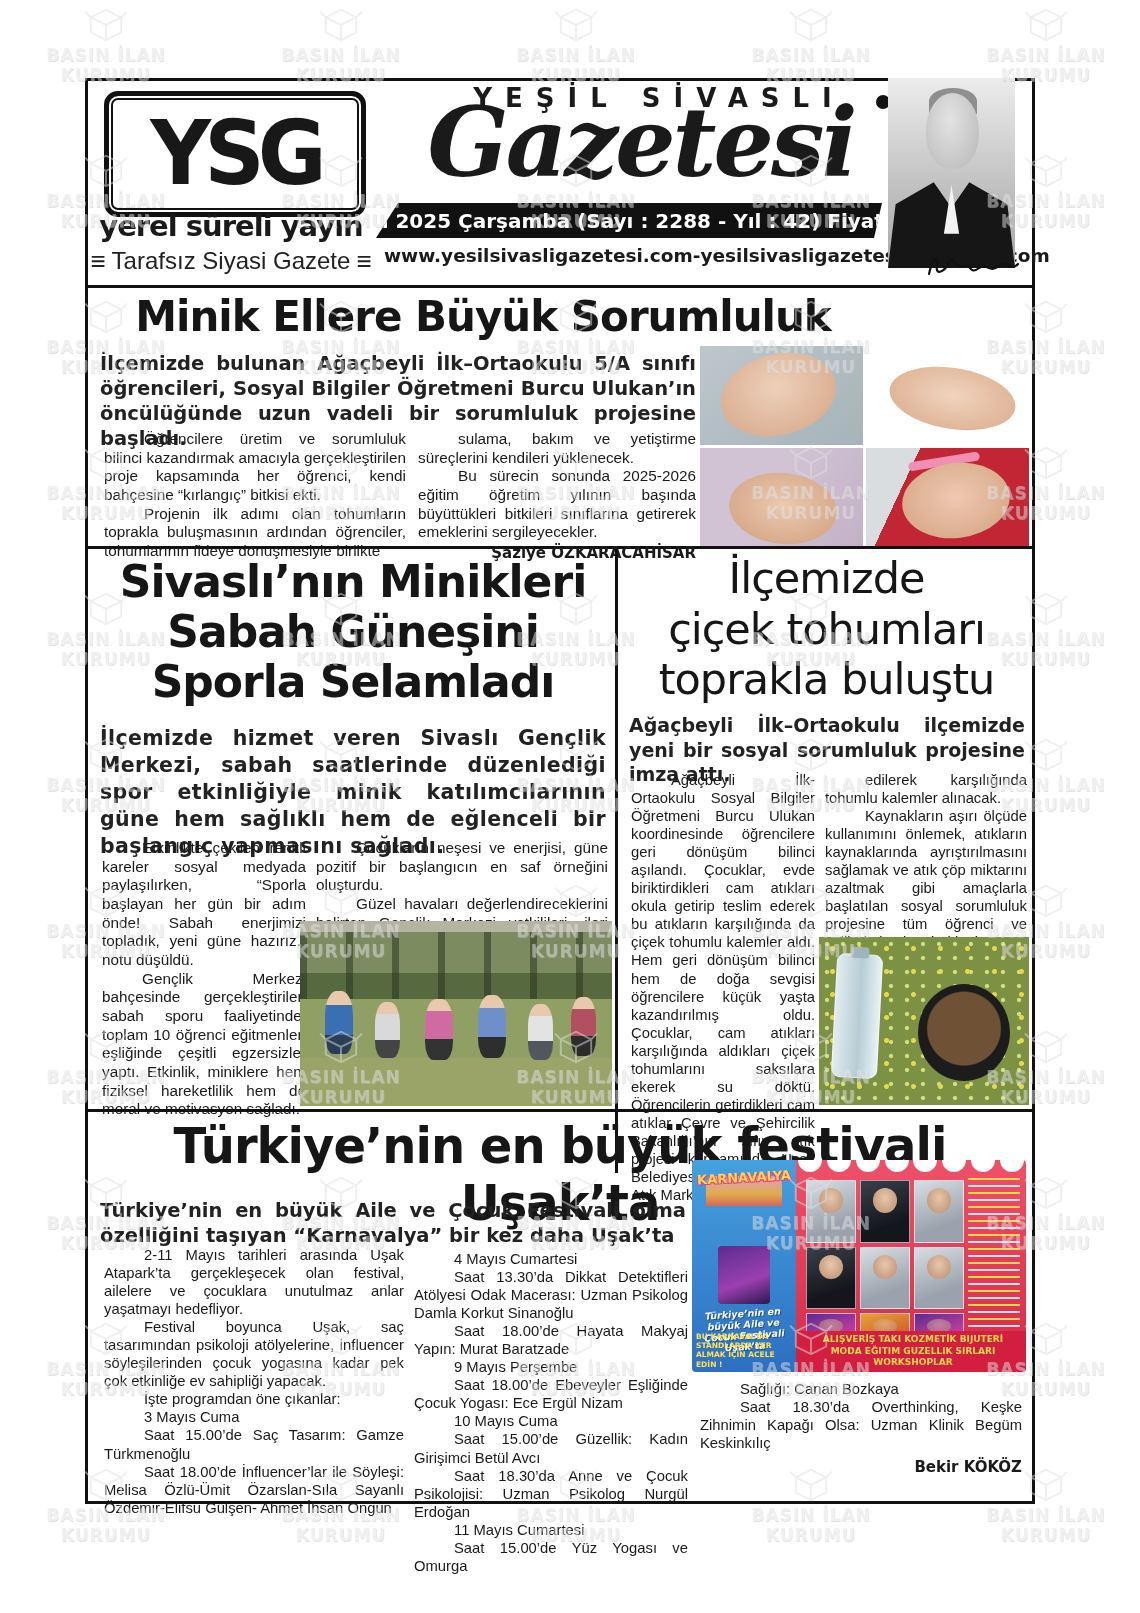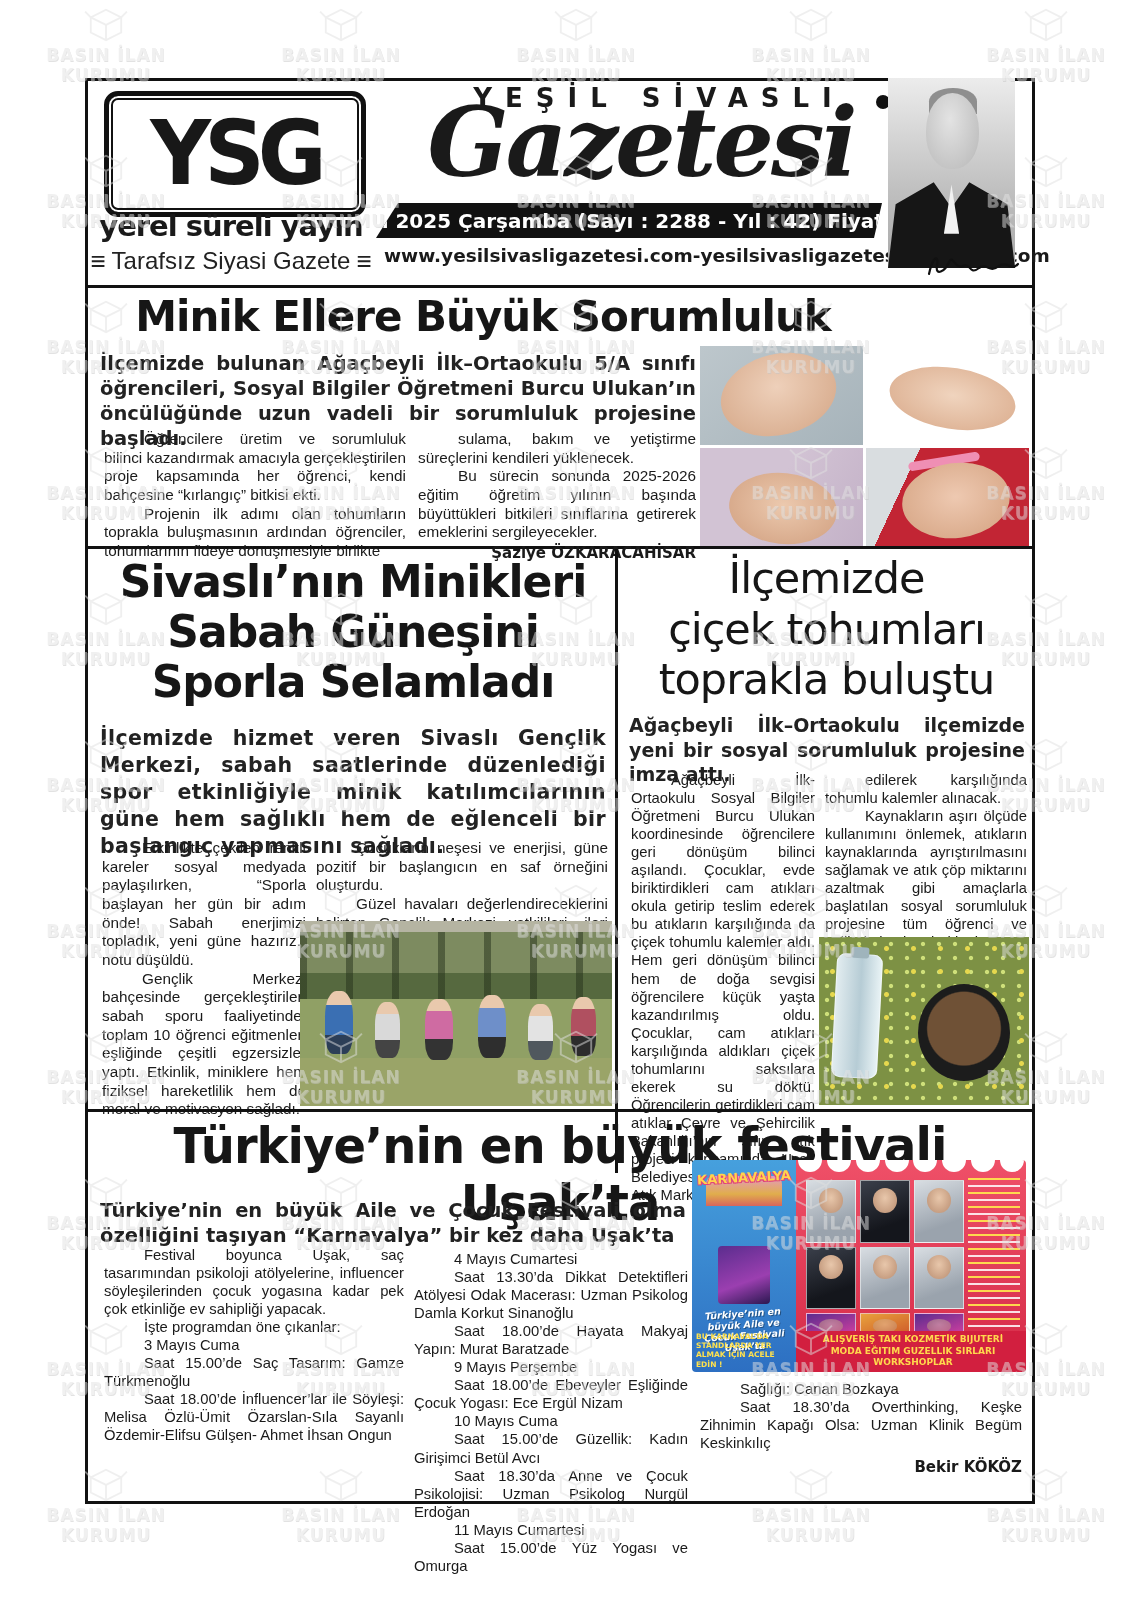--- a/index.html
+++ b/index.html
@@ -284,20 +284,21 @@
       <div id="a3-photo">
         <div class="bottle"></div>
         <div class="pot"></div>
       </div>
     </div>
 
     <div class="box" id="a4">
       <div class="abs headline" id="a4-headline">Türkiye’nin en büyük festivali Uşak’ta</div>
       <div class="abs lead" id="a4-lead">Türkiye’nin en büyük Aile ve Çocuk Festivali olma özelliğini taşıyan “Karnavalya” bir kez daha Uşak’ta</div>
       <div class="abs bodycol" id="a4-col1">
+        <p>2-11 Mayıs tarihleri arasında Uşak Atapark’ta gerçekleşecek olan festival, ailelere ve çocuklara unutulmaz anlar yaşatmayı hedefliyor.</p>
         <p>Festival boyunca Uşak, saç tasarımından psikoloji atölyelerine, influencer söyleşilerinden çocuk yogasına kadar pek çok etkinliğe ev sahipliği yapacak.</p>
         <p>İşte programdan öne çıkanlar:</p>
         <p>3 Mayıs Cuma</p>
         <p>Saat 15.00’de Saç Tasarım: Gamze Türkmenoğlu</p>
         <p>Saat 18.00’de İnfluencer’lar ile Söyleşi: Melisa Özlü-Ümit Özarslan-Sıla Sayanlı Özdemir-Elifsu Gülşen- Ahmet İhsan Ongun</p>
       </div>
       <div class="abs bodycol" id="a4-col2">
         <p>4 Mayıs Cumartesi</p>
         <p>Saat 13.30’da Dikkat Detektifleri Atölyesi Odak Macerası: Uzman Psikolog Damla Korkut Sinanoğlu</p>
         <p>Saat 18.00’de Hayata Makyaj Yapın: Murat Baratzade</p>

